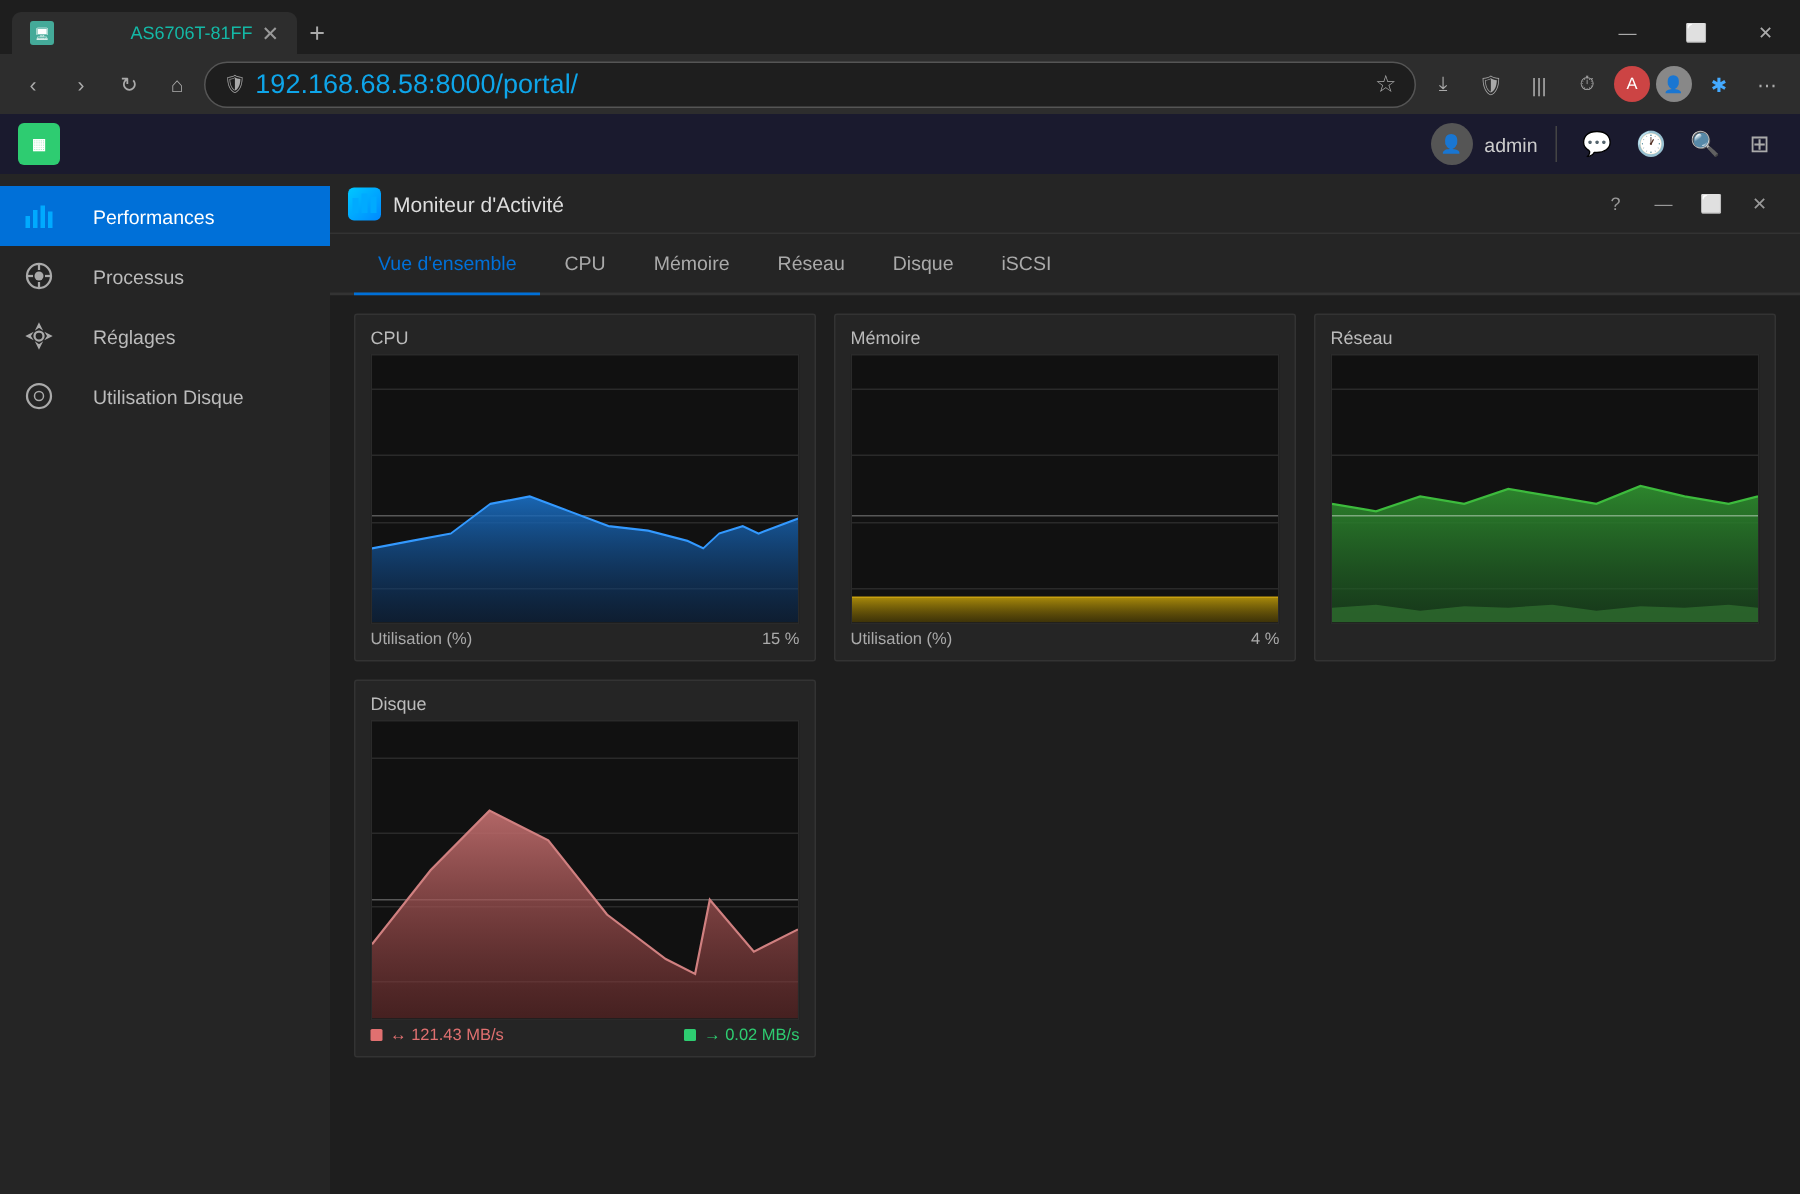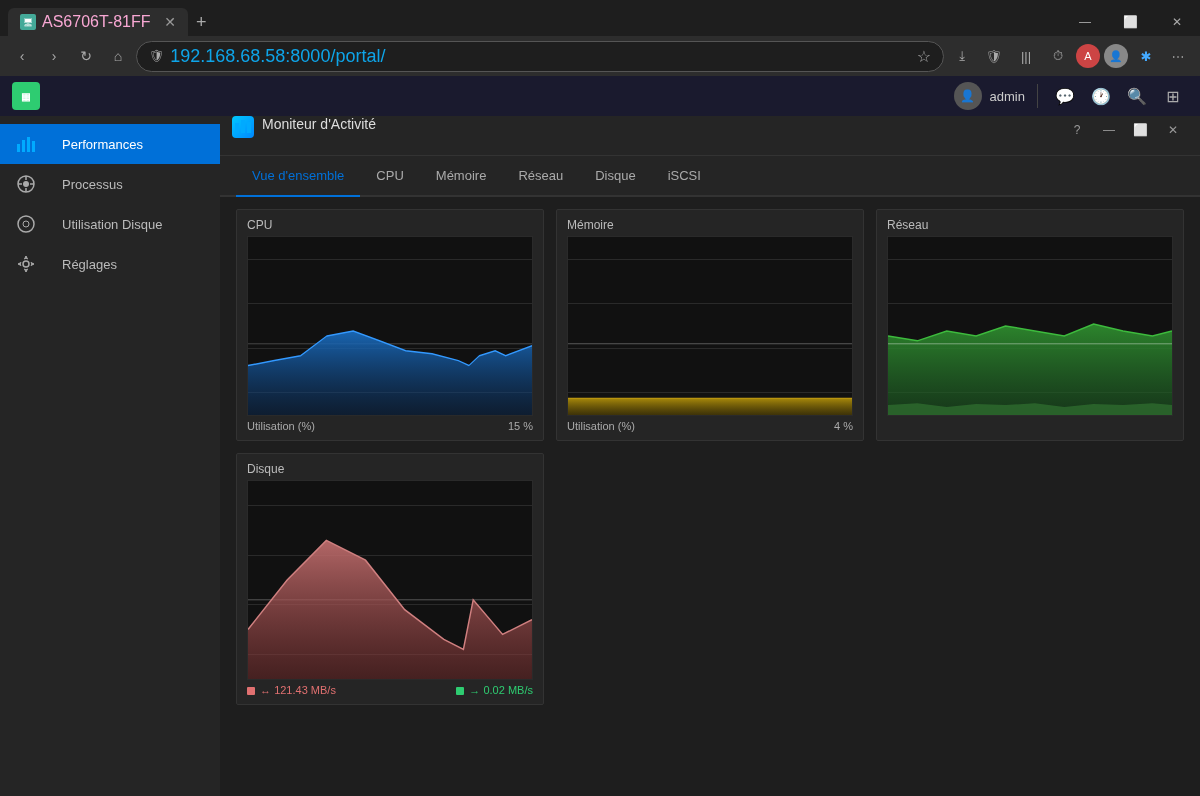--- a/index.html
+++ b/index.html
@@ -1,20 +1,20 @@
 <!DOCTYPE html>
 <html><head>
   <meta charset="utf-8">
   <style>
     * { margin: 0; padding: 0; box-sizing: border-box; }
     body { width: 1200px; height: 796px; background: #1a1a1a; font-family: 'Segoe UI', Arial, sans-serif; overflow: hidden; }
     .tab-bar { display: flex; align-items: center; padding: 8px 0 0 8px; background: #1e1e1e; height: 36px; }
     .tab { display: flex; align-items: center; background: #2d2d2d; border-radius: 6px 6px 0 0; padding: 6px 12px; font-size: 12px; color: #ccc; gap: 6px; min-width: 180px; height: 28px; }
     .tab-favicon { width: 16px; height: 16px; background: #4a9; border-radius: 2px; display: flex; align-items: center; justify-content: center; font-size: 8px; color: #fff; }
-    .tab-title { flex: 1; font-size: 16px; color: #f9a8d4; }
+    .tab-title { flex: 1; font-size: 12px; color: #14b8a6; margin-left: 45px; }
     .tab-close { color: #999; font-size: 14px; cursor: pointer; }
     .tab-new { color: #aaa; font-size: 18px; margin-left: 8px; cursor: pointer; }
     .browser-window-controls { margin-left: auto; display: flex; gap: 0; }
     .win-btn { width: 46px; height: 36px; display: flex; align-items: center; justify-content: center; color: #aaa; font-size: 12px; cursor: pointer; }
 
     .nav-bar { display: flex; align-items: center; background: #2d2d2d; height: 40px; padding: 0 8px; gap: 4px; }
     .nav-btn { width: 28px; height: 28px; border-radius: 50%; display: flex; align-items: center; justify-content: center; color: #aaa; font-size: 14px; cursor: pointer; }
     .address-bar { flex: 1; background: #1e1e1e; border: 1px solid #555; border-radius: 20px; padding: 4px 12px; font-size: 13px; color: #ccc; display: flex; align-items: center; gap: 6px; }
     .address-text { flex: 1; font-size: 18px; color: #0ea5e9; }
     .star-btn { color: #aaa; font-size: 16px; }
@@ -28,21 +28,21 @@
     .user-section { display: flex; align-items: center; gap: 8px; color: #ccc; font-size: 13px; }
     .user-avatar { width: 28px; height: 28px; background: #555; border-radius: 50%; display: flex; align-items: center; justify-content: center; color: #aaa; font-size: 12px; }
     .toolbar-actions { display: flex; gap: 6px; }
     .toolbar-action-btn { color: #aaa; font-size: 16px; cursor: pointer; width: 30px; height: 30px; display: flex; align-items: center; justify-content: center; }
     .divider-v { width: 1px; background: #444; height: 24px; margin: 0 4px; }
 
     
     .app-layout { display: flex; height: calc(796px - 36px - 40px - 40px); background: #1e1e1e; }
 
     
-    .app-title-bar { background: #252525; display: flex; align-items: flex-start; padding: 0 12px; height: 40px; border-bottom: 1px solid #333; }
+    .app-title-bar { background: #252525; display: flex; align-items: center; padding: 0 12px; height: 40px; border-bottom: 1px solid #333; }
     .app-icon { width: 22px; height: 22px; background: linear-gradient(135deg, #00c8ff, #0088ff); border-radius: 4px; margin-right: 8px; display: flex; align-items: center; justify-content: center; font-size: 9px; color: #fff; }
     .app-title { font-size: 14px; color: #ddd; font-weight: 500; flex: 1; }
     .app-window-controls { display: flex; gap: 2px; }
     .app-win-btn { width: 30px; height: 28px; display: flex; align-items: center; justify-content: center; color: #999; font-size: 12px; cursor: pointer; border-radius: 4px; }
 
     
     .app-wrapper { flex: 1; display: flex; flex-direction: column; }
 
     
     .sidebar { width: 220px; background: #252525; display: flex; flex-direction: column; padding-top: 8px; }
@@ -161,34 +161,34 @@
             <line x1="10" y1="14" x2="10" y2="18" stroke="#aaa" stroke-width="1.5"></line>
             <line x1="2" y1="10" x2="6" y2="10" stroke="#aaa" stroke-width="1.5"></line>
             <line x1="14" y1="10" x2="18" y2="10" stroke="#aaa" stroke-width="1.5"></line>
           </svg>
       </div>
       <span>Processus</span>
     </div>
     <div class="sidebar-item">
       <div class="sidebar-icon">
         <svg width="20" height="20" viewBox="0 0 20 20">
-            <circle cx="10" cy="10" r="8" stroke="#aaa" stroke-width="1.5" fill="none"></circle>
-            <circle cx="10" cy="10" r="3" stroke="#aaa" stroke-width="1" fill="none"></circle>
-          </svg>
-      </div>
-      <span>Utilisation Disque</span>
+            <circle cx="10" cy="10" r="3" stroke="#aaa" stroke-width="1.5" fill="none"></circle>
+            <path d="M10 2 L11.5 5 L10 4 L8.5 5 Z M10 18 L11.5 15 L10 16 L8.5 15 Z M2 10 L5 11.5 L4 10 L5 8.5 Z M18 10 L15 11.5 L16 10 L15 8.5 Z" stroke="#aaa" stroke-width="1" fill="#aaa"></path>
+          </svg>
+      </div>
+      <span>Réglages</span>
     </div>
     <div class="sidebar-item">
       <div class="sidebar-icon">
         <svg width="20" height="20" viewBox="0 0 20 20">
-            <circle cx="10" cy="10" r="3" stroke="#aaa" stroke-width="1.5" fill="none"></circle>
-            <path d="M10 2 L11.5 5 L10 4 L8.5 5 Z M10 18 L11.5 15 L10 16 L8.5 15 Z M2 10 L5 11.5 L4 10 L5 8.5 Z M18 10 L15 11.5 L16 10 L15 8.5 Z" stroke="#aaa" stroke-width="1" fill="#aaa"></path>
-          </svg>
-      </div>
-      <span>Réglages</span>
+            <circle cx="10" cy="10" r="8" stroke="#aaa" stroke-width="1.5" fill="none"></circle>
+            <circle cx="10" cy="10" r="3" stroke="#aaa" stroke-width="1" fill="none"></circle>
+          </svg>
+      </div>
+      <span>Utilisation Disque</span>
     </div>
   </div>
 
   <div class="app-wrapper">
 
     <div class="app-title-bar">
       <div class="app-icon">
         <svg width="18" height="18" viewBox="0 0 18 18">
             <rect x="1" y="5" width="4" height="10" fill="#0af"></rect>
             <rect x="7" y="2" width="4" height="13" fill="#0af"></rect>

